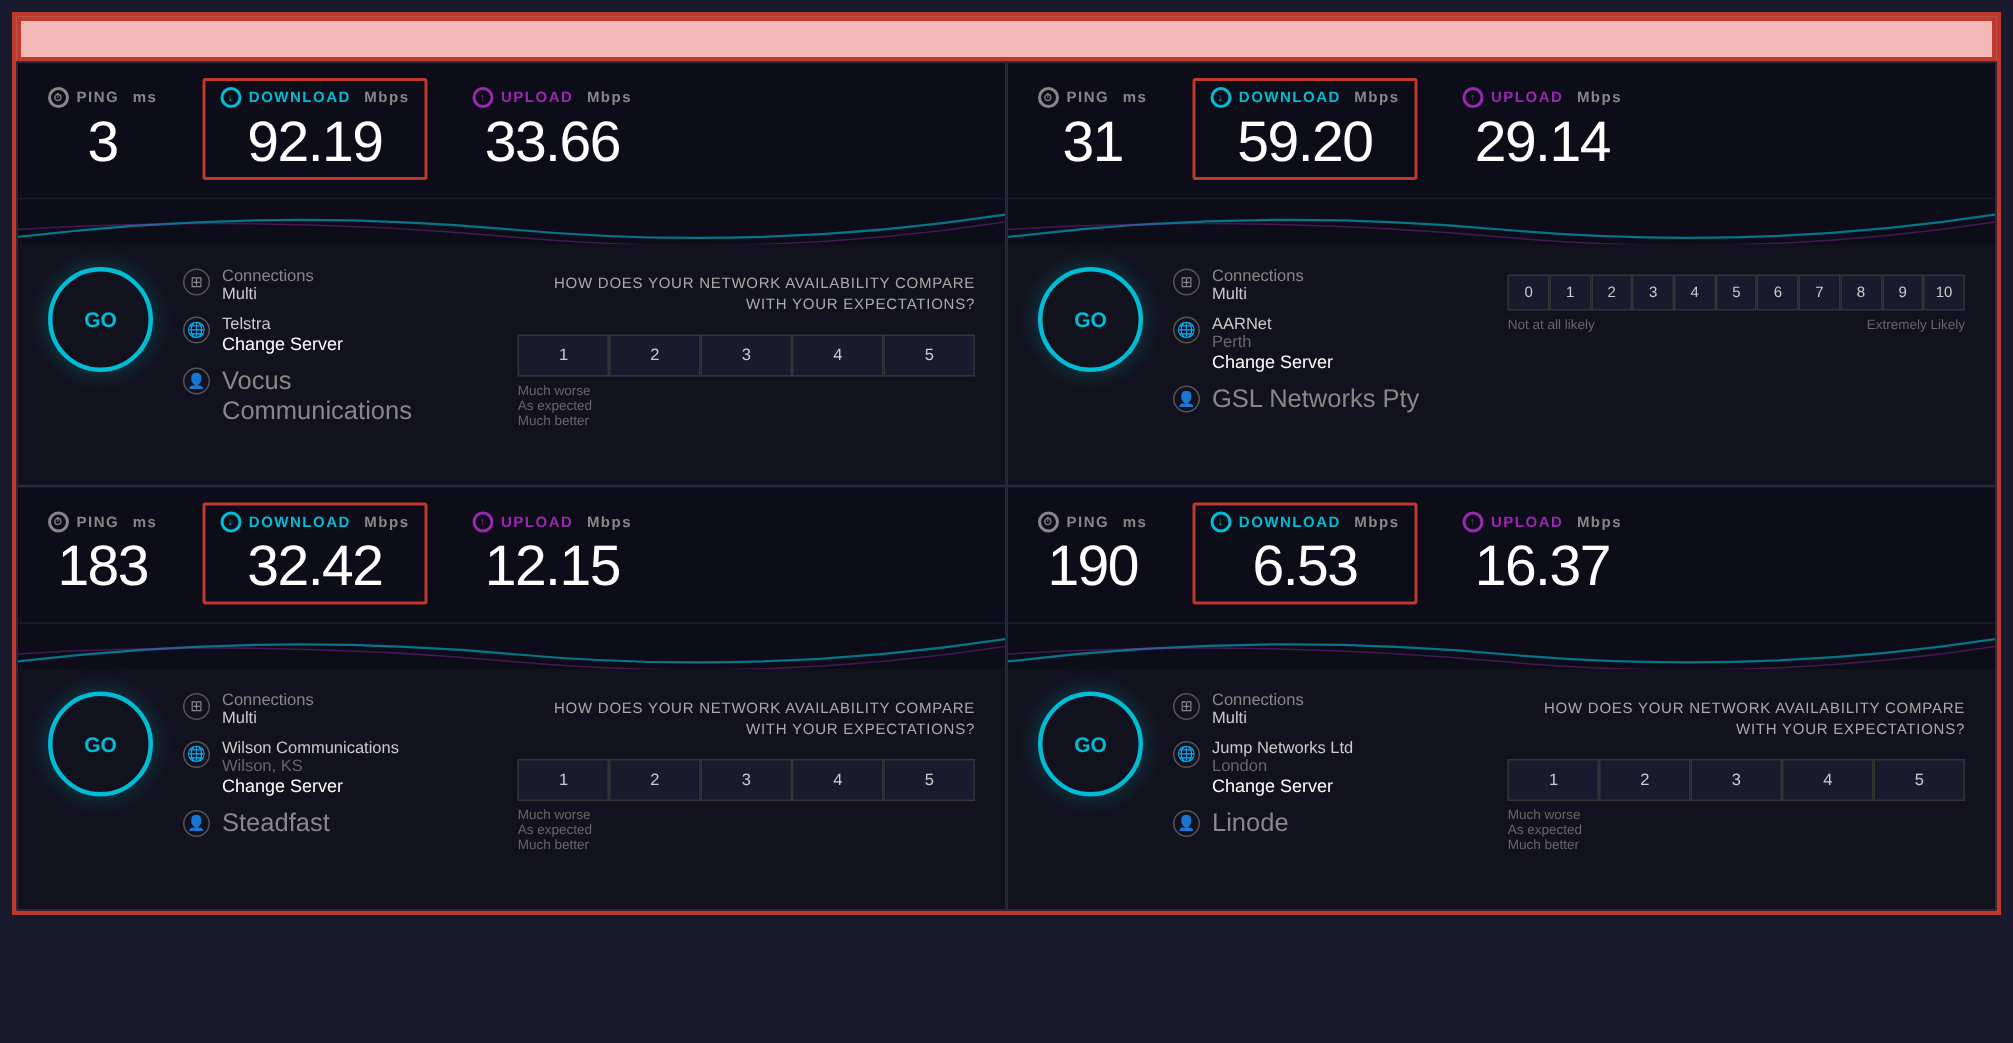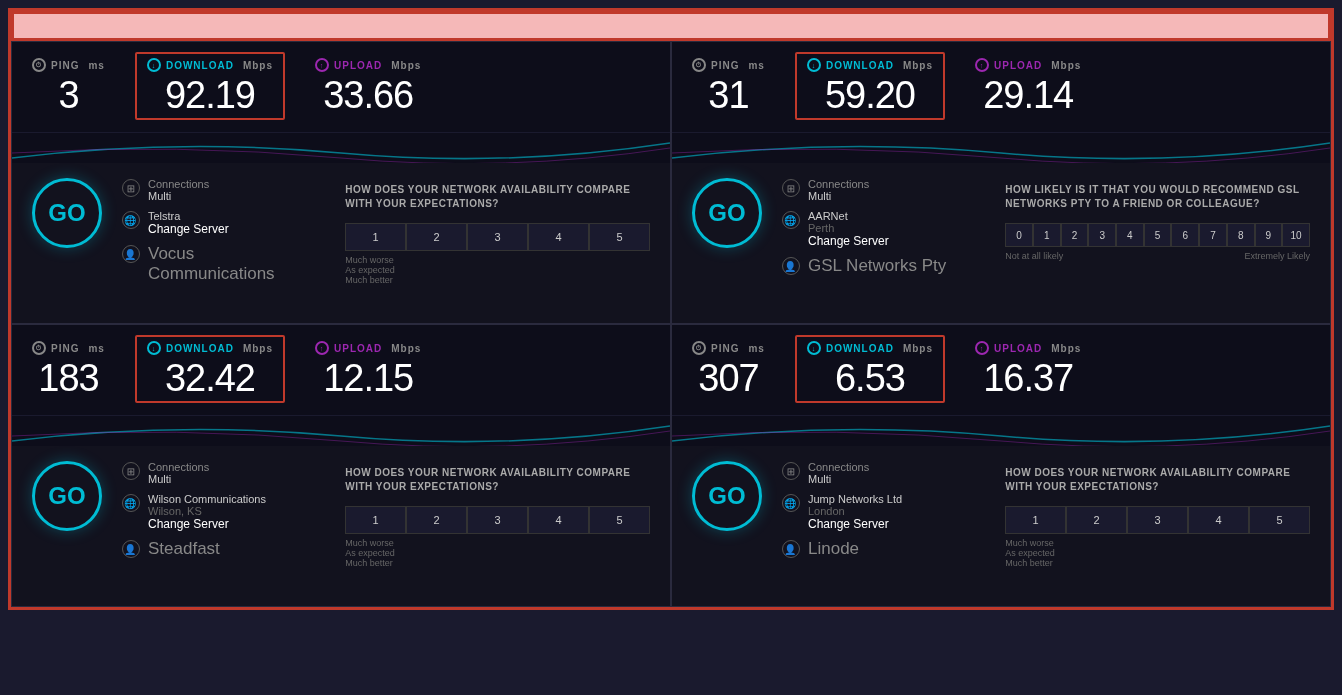--- a/index.html
+++ b/index.html
@@ -140,21 +140,21 @@
       min-height: 160px;
     }
 
     .go-button {
       width: 70px;
       height: 70px;
       border-radius: 50%;
       border: 3px solid #00bcd4;
       background: transparent;
       color: #00bcd4;
-      font-size: 24px;
+      font-size: 14px;
       font-weight: bold;
       cursor: pointer;
       display: flex;
       align-items: center;
       justify-content: center;
       flex-shrink: 0;
       box-shadow: 0 0 15px rgba(0,188,212,0.3);
     }
 
     .server-info {
@@ -213,25 +213,25 @@
 
     
     .survey-section {
       flex: 1.5;
       padding: 5px 0;
     }
 
     .survey-question {
       font-size: 10px;
       color: #aaa;
-      font-weight: bold;
+      font-weight: normal;
       letter-spacing: 0.5px;
       line-height: 1.4;
       margin-bottom: 12px;
-      text-align: left;
+      text-align: right;
     }
 
     .rating-boxes {
       display: flex;
       flex: 1;
     }
 
     .rating-box {
       flex: 1;
       border: 1px solid #333;
@@ -445,21 +445,20 @@
           </div>
           <div class="info-row">
             <div class="info-icon">👤</div>
             <div class="info-content">
               <span class="host-value">GSL Networks Pty</span>
             </div>
           </div>
         </div>
 
       <div class="survey-section">
-        <div class="survey-question">HOW LIKELY IS IT THAT YOU WOULD RECOMMEND GSL NETWORKS PTY TO A FRIEND OR COLLEAGUE?</div>
         <div class="nps-boxes">
               <div class="nps-box">0</div>
               <div class="nps-box">1</div>
               <div class="nps-box">2</div>
               <div class="nps-box">3</div>
               <div class="nps-box">4</div>
               <div class="nps-box">5</div>
               <div class="nps-box">6</div>
               <div class="nps-box">7</div>
               <div class="nps-box">8</div>
@@ -564,21 +563,21 @@
     <div class="panel">
 
       <div class="speed-section">
 
         <div class="speed-block">
           <div class="speed-label ping-label">
             <div class="icon-circle">⏱</div>
             <span>PING</span>
             <span class="speed-unit">ms</span>
           </div>
-          <div class="speed-value">307</div>
+          <div class="speed-value">190</div>
         </div>
 
         <div class="speed-block download-highlighted">
           <div class="speed-label download-label">
             <div class="icon-circle">↓</div>
             <span>DOWNLOAD</span>
             <span class="speed-unit">Mbps</span>
           </div>
           <div class="speed-value">6.53</div>
         </div>

